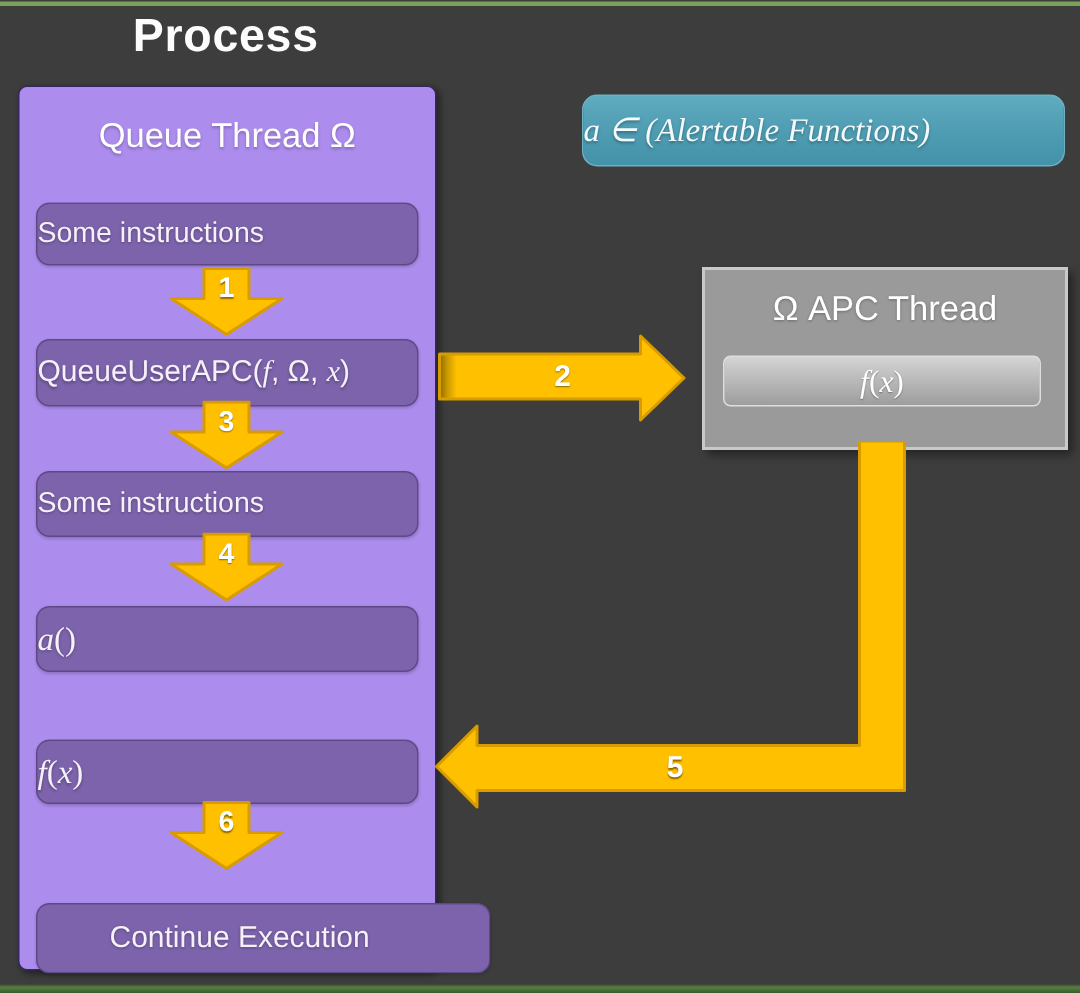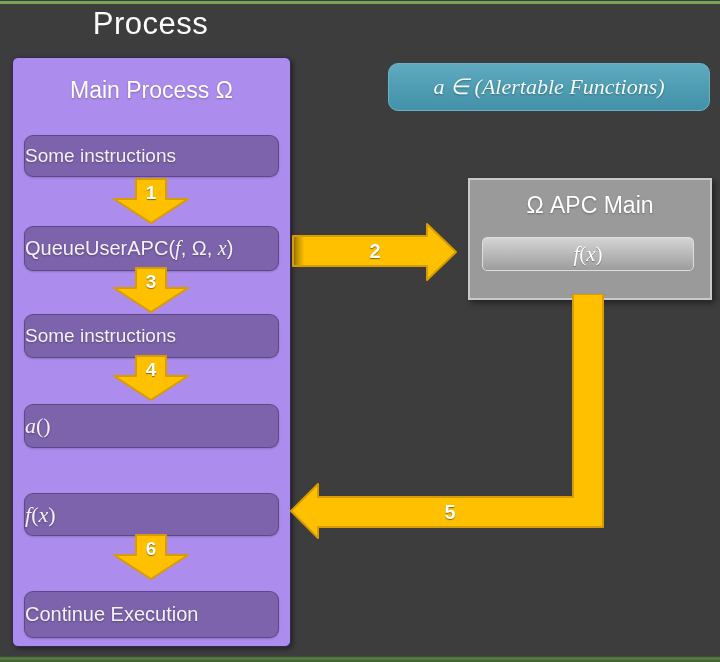--- a/index.html
+++ b/index.html
@@ -11,21 +11,21 @@
   .edge-line-top {
     position:absolute; top:1px; left:0; width:100%; height:3px;
     background:var(--accent-green,#7ba259);
   }
   .edge-line-bottom {
     position:absolute; bottom:0; left:0; width:100%; height:7px;
     background:linear-gradient(180deg,#3d3d3d 0%,#3d3d3d 15%,var(--accent-green-dark,#54823e) 45%,#3a5a2e 100%);
   }
   .title {
     position:absolute; left:12px; top:6px; width:277px;
-    text-align:center; font-size:31px; font-weight:normal; color:#fcfcfc;
+    text-align:center; font-size:31px; font-weight:bold; color:#fcfcfc;
     letter-spacing:0.5px;
   }
   .panel {
     position:absolute; left:12px; top:57px; width:277px; height:588px;
     background:var(--panel,#ac8ced);
     border:1px solid #33295c; border-radius:6px;
     box-shadow:2px 2px 5px rgba(0,0,0,0.45);
   }
   .panel-heading {
     position:absolute; top:19px; left:0; width:100%; text-align:center;
@@ -38,42 +38,42 @@
     display:flex; align-items:center; justify-content:flex-start;
     color:#f6f0fa; font-size:19px;
     text-shadow:0 1px 2px rgba(0,0,0,0.3);
     box-shadow:0 1px 2px rgba(0,0,0,0.18);
   }
   .pbox-1 { top:77px;  height:40px; }
   .pbox-2 { top:168px; height:43px; font-size:20px; }
   .pbox-3 { top:256px; height:42px; }
   .pbox-4 { top:346px; height:42px; font-size:22px; }
   .pbox-5 { top:435px; height:41px; font-size:22px; }
-  .pbox-6 { top:533px; height:45px; font-size:20px; }
+  .pbox-6 { top:544px; height:45px; font-size:20px;padding-left:48px; }
   .math {
     font-family:"Liberation Serif", serif; font-style:italic;
   }
   .math-up {
     font-family:"Liberation Serif", serif; font-style:normal;
   }
   .down-arrow {
     position:absolute; left:99px; width:78px; height:46px;
   }
   .down-arrow .arrow-num {
     position:absolute; top:2px; left:0; width:100%; text-align:center;
     font-size:19px; line-height:26px; font-weight:bold; color:#ffffff;
     text-shadow:0 1px 1px rgba(0,0,0,0.45);
   }
   .da-1 { top:120px; } .da-3 { top:209px; } .da-4 { top:297px; } .da-6 { top:476px; }
   .badge {
     position:absolute; left:388px; top:63px; width:320px; height:46px;
     border-radius:10px;
     background:linear-gradient(180deg,#5fabc0 0%, var(--badge,#4e9cb2) 55%, #4492a9 100%);
     border:1.5px solid #6db2c4;
-    display:flex; align-items:center; justify-content:center;
+    display:flex; align-items:center; justify-content:flex-start;
     font-family:"Liberation Serif", serif; font-style:italic;
     font-size:22px; color:#f2fafc; text-shadow:0 1px 2px rgba(0,0,0,0.3);
   }
   .queue {
     position:absolute; left:468px; top:178px; width:240px; height:118px;
     background:var(--queue,#9a9a9a);
     border:2px solid #c9c9c9;
     box-shadow:3px 3px 6px rgba(0,0,0,0.45);
   }
   .queue-heading {
@@ -101,21 +101,21 @@
 </head>
 <body>
 
 <div id="frame">
 
   <div class="edge-line-top"></div>
 
   <div class="title">Process</div>
 
   <div class="panel">
-    <div class="panel-heading">Main Process Ω</div>
+    <div class="panel-heading">Queue Thread Ω</div>
 
     <div class="pbox pbox-1">
       <span>Some instructions</span>
     </div>
 
     <div class="down-arrow da-1">
       <svg width="78" height="46" viewBox="0 0 78 46">
         <polygon points="24,1 54,1 54,21 76,21 39,45 2,21 24,21" style="fill:var(--arrow,#ffc000); stroke:var(--arrow-border,#d89b00); stroke-width:2; stroke-linejoin:round;"></polygon>
       </svg>
       <div class="arrow-num">1</div>
@@ -161,21 +161,21 @@
     <div class="pbox pbox-6">
       <span>Continue Execution</span>
     </div>
   </div>
 
   <div class="badge">
     <span>a ∈ (Alertable Functions)</span>
   </div>
 
   <div class="queue">
-    <div class="queue-heading">Ω APC Main</div>
+    <div class="queue-heading">Ω APC Thread</div>
     <div class="queue-entry">
       <span><span class="math">f</span><span class="math-up">(</span><span class="math">x</span><span class="math-up">)</span></span>
     </div>
   </div>
 
   <svg class="arrow-2-svg" width="170" height="62" viewBox="0 0 170 62">
     <defs>
       <linearGradient id="tailGrad" x1="0" y1="0" x2="1" y2="0">
         <stop offset="0" stop-color="#8a6a00"></stop>
         <stop offset="0.03" stop-color="#c79700"></stop>

